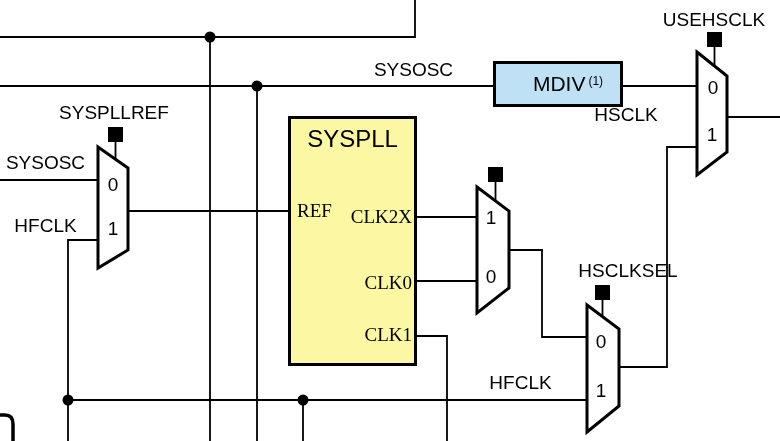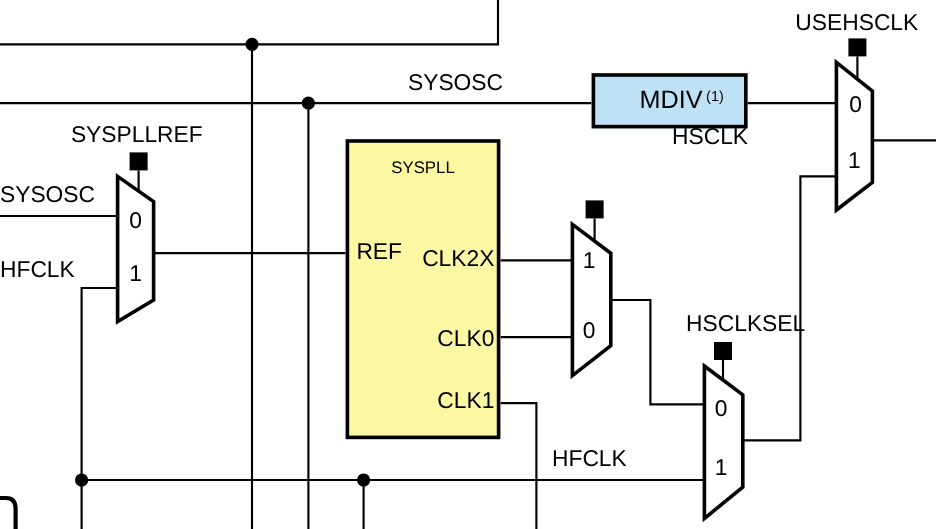--- a/index.html
+++ b/index.html
@@ -8,34 +8,34 @@
     overflow:hidden;
     font-family:"Liberation Sans", sans-serif;
     color:#000;
   }
   svg.layer { position:absolute; left:0; top:0; width:780px; height:441px; }
   .lbl {
     position:absolute; font-size:19px; line-height:22px; white-space:nowrap;
     color:#000; letter-spacing:0px;
   }
   .center { text-align:center; }
-  .right { text-align:left; }
+  .right { text-align:center; }
   .digit { position:absolute; width:20px; font-size:19px; line-height:22px; text-align:center; }
   .block {
     position:absolute; border:3px solid #000; box-sizing:border-box;
   }
   #syspll-block { left:288px; top:116px; width:129px; height:250px; }
   #mdiv-block {
     left:493px; top:61px; width:130px; height:46px;
     display:flex; align-items:center; justify-content:center;
     font-size:21px;
   }
   #mdiv-block sup { font-size:12px; line-height:0; vertical-align:6px; margin-left:3px; }
-  #syspll-title { position:absolute; left:0; right:0; top:8px; text-align:center; font-size:14px; line-height:24px; }
-  .port { position:absolute; font-size:19px; line-height:22px; }
+  #syspll-title { position:absolute; left:0; right:0; top:8px; text-align:center; font-size:24px; line-height:24px; }
+  .port { position:absolute; font-size:19px; line-height:22px;font-family:Liberation Serif, serif; }
 </style>
 </head>
 <body>
 
 <div id="canvas">
 
   <svg class="layer">
     <g stroke="#000" stroke-width="1.8" fill="none">
 
       <polyline points="0,37 415,37 415,0"></polyline>
@@ -103,21 +103,21 @@
     <div class="port" style="right:2px; top:153px;">CLK0</div>
     <div class="port" style="right:2px; top:205px;">CLK1</div>
   </div>
 
   <div class="block" id="mdiv-block" style="background: rgb(190, 225, 246); padding-left: 20px;">
     <span><span>MDIV</span><sup>(1)</sup></span>
   </div>
 
   <div class="lbl center" style="left:34px; top:102px; width:160px;text-align:center;">SYSPLLREF</div>
   <div class="lbl center" style="left:640px; top:9px; width:148px;">USEHSCLK</div>
-  <div class="lbl center" style="left:511px; top:260px; width:160px;text-align:right;">HSCLKSEL</div>
+  <div class="lbl center" style="left:548px; top:260px; width:160px;">HSCLKSEL</div>
 
   <div class="lbl right" style="left:0px; top:152px; width:91px;">SYSOSC</div>
   <div class="lbl right" style="left:0px; top:215px; width:91px;">HFCLK</div>
   <div class="lbl right" style="left:340px; top:59px; width:147px;">SYSOSC</div>
   <div class="lbl right" style="left:560px; top:104px; width:132px;">HSCLK</div>
   <div class="lbl right" style="left:460px; top:372px; width:121px;">HFCLK</div>
 
   <div class="digit" style="left:103px; top:174px;">0</div>
   <div class="digit" style="left:103px; top:218px;">1</div>
   <div class="digit" style="left:703px; top:77px;">0</div>

